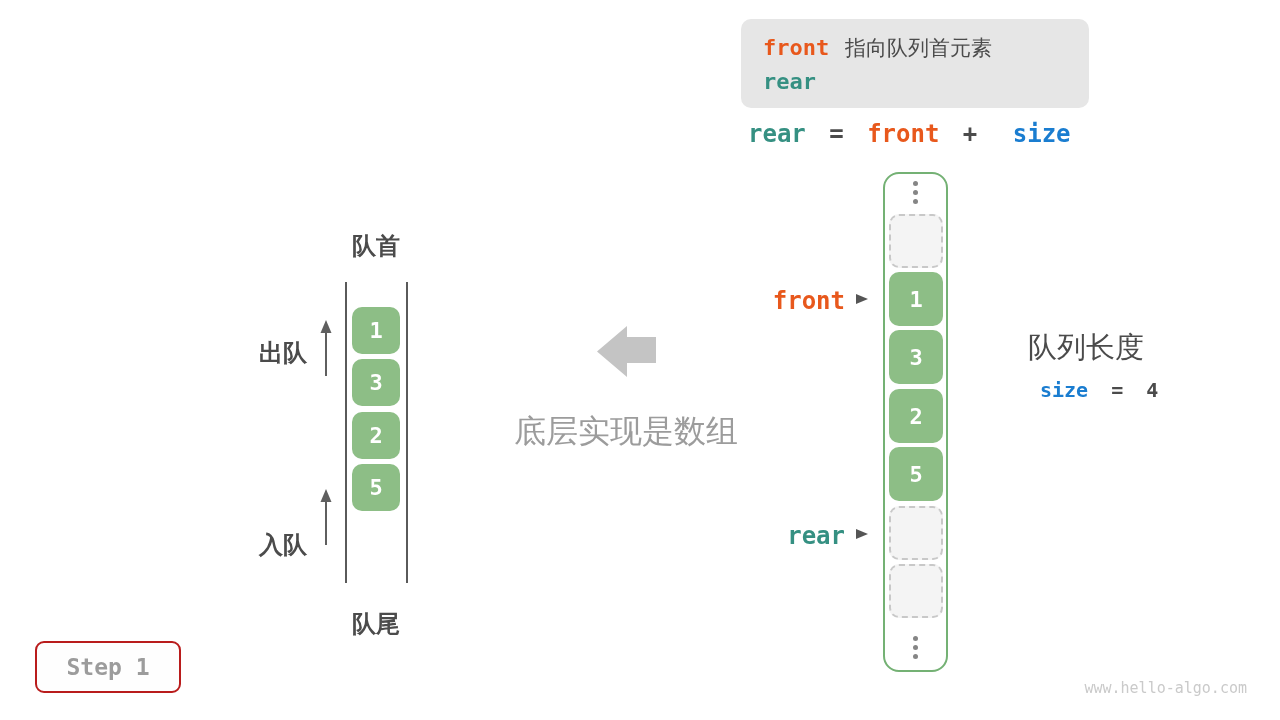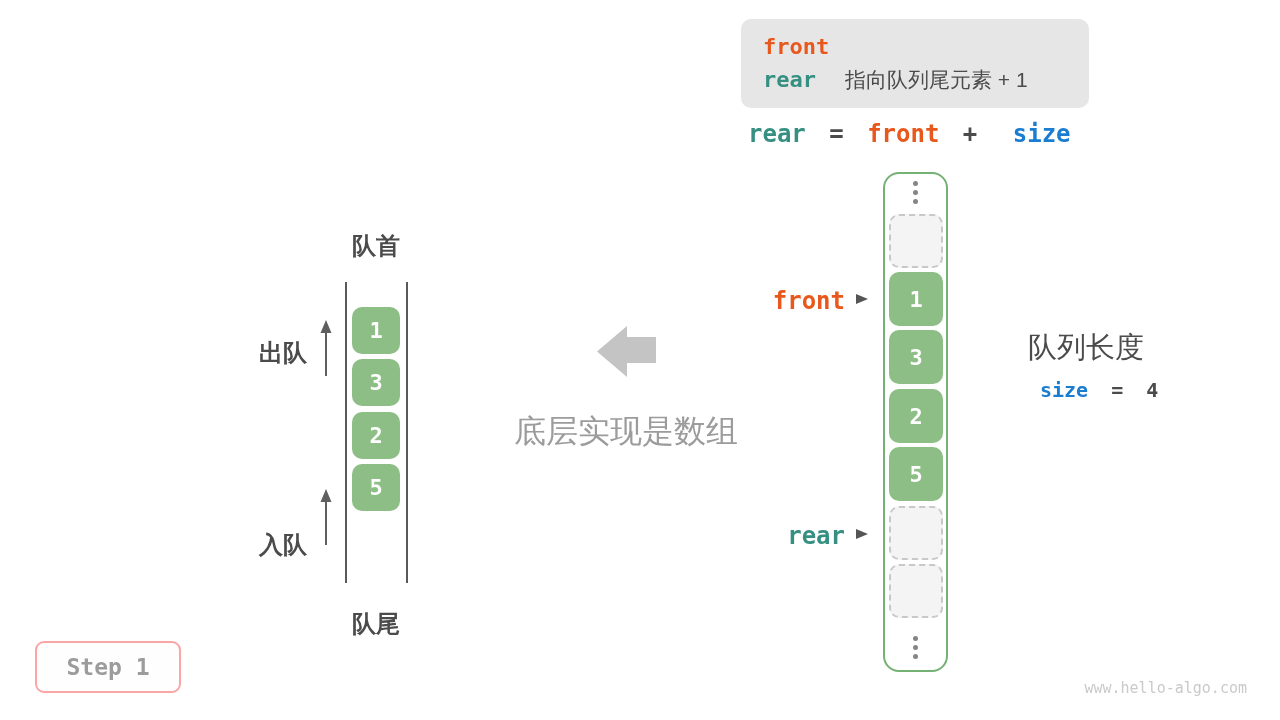--- a/index.html
+++ b/index.html
@@ -50,37 +50,37 @@
   .pointer-label { left: 745px; width: 100px; text-align: right;
                    font-family: "DejaVu Sans Mono", monospace; font-weight: bold; font-size: 24px; white-space: nowrap; }
 
   
   .size-label { left: 1028px; top: 328px; font-size: 29px; font-weight: 500; color: #4B4B4B; white-space: nowrap; }
   .size-formula { left: 1028px; top: 378px; font-size: 20px; font-weight: bold; color: #4B4B4B; white-space: nowrap; }
   .size-formula .op { margin: 0 11px; }
 
   
   .step-box { left: 35px; top: 641px; width: 146px; height: 52px; background: #FEFEFE;
-              border: 2px solid #fca5a5; border-radius: 9px;
+              border: 2px solid #b91c1c; border-radius: 9px;
               display: flex; align-items: center; justify-content: center; }
   .step-box span { font-family: "DejaVu Sans Mono", monospace; font-weight: bold; font-size: 23px; color: #9C9C9C; }
 
   
   .footer-url { right: 33px; top: 679px; font-family: "DejaVu Sans Mono", monospace; font-size: 15px; color: #CACACA; }
 </style>
 </head>
 <body>
 
 <div class="abs legend-box">
   <div class="legend-line">
     <span class="legend-code code-front">front</span>
+    <span>指向队列首元素</span>
   </div>
   <div class="legend-line">
     <span class="legend-code code-rear">rear</span>
-    <span>指向队列尾元素 + 1</span>
   </div>
 </div>
 
 <div class="abs formula mono">
   <span class="code-rear">rear</span>
   <span class="op">=</span>
   <span class="code-front">front</span>
   <span class="op">+</span>
   <span class="code-size">size</span>
 </div>

